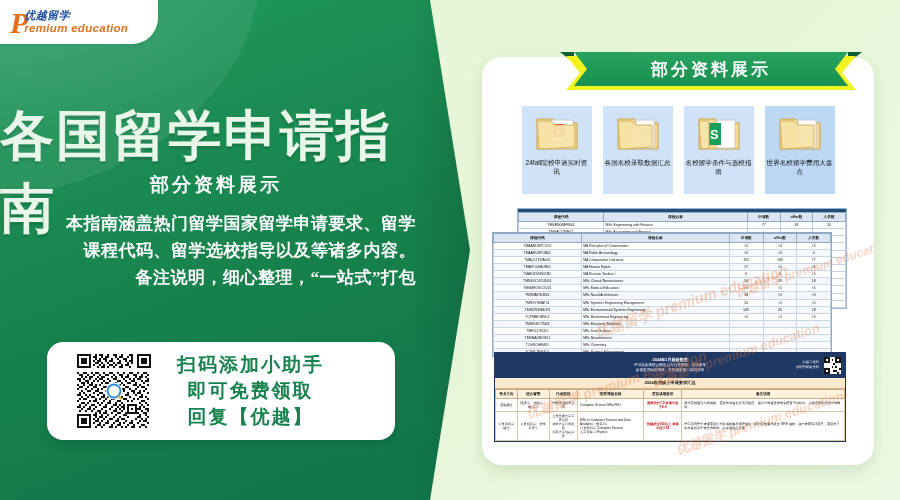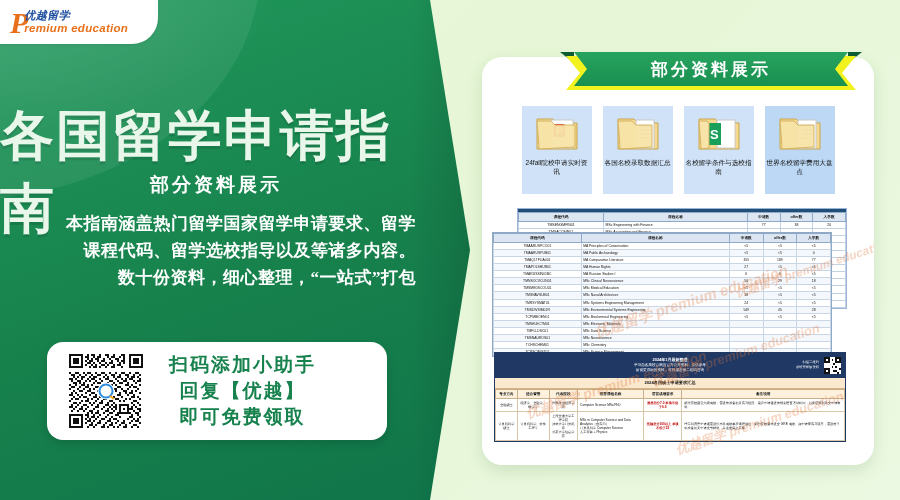--- a/index.html
+++ b/index.html
@@ -67,21 +67,21 @@
     position:absolute;left:16px;top:210px;width:400px;text-align:right;
     color:#ffffff;font-size:17px;font-weight:bold;line-height:27px;letter-spacing:.5px;font-family:Liberation Serif, serif;
   }
   .bodycopy div{white-space:nowrap;}
 
   
   .qr-card{
     position:absolute;left:47px;top:342px;width:340px;height:98px;
     background:#ffffff;border-radius:16px;
     box-shadow:0 4px 10px rgba(0,0,0,.13);
-    display:flex;align-items:center;
+    display:flex;align-items:center;padding-left:8px;
   }
   .qr-box{width:74px;height:74px;margin-left:22px;position:relative;background:#fff;}
   .qr-box svg{display:block;}
   .qr-logo{
     position:absolute;left:50%;top:50%;transform:translate(-50%,-50%);
     width:17px;height:17px;background:#fff;border-radius:50%;
     display:flex;align-items:center;justify-content:center;
   }
   .qr-logo .ring{width:11px;height:11px;border:2px solid #2f8ee0;border-radius:50%;position:relative;}
   .qr-logo .ring:after{content:"";position:absolute;right:-3px;bottom:-2px;width:5px;height:2px;background:#f0a51e;transform:rotate(40deg);}
@@ -173,21 +173,21 @@
       </div>
     </div>
   </div>
 
   <div class="headline">各国留学申请指南</div>
   <div class="subhead">部分资料展示</div>
 
   <div class="bodycopy">
     <div>本指南涵盖热门留学国家留学申请要求、留学</div>
     <div>课程代码、留学选校指导以及等诸多内容。</div>
-    <div>数十份资料，细心整理，“一站式”打包</div>
+    <div>备注说明，细心整理，“一站式”打包</div>
   </div>
 
   <div class="qr-card">
     <div class="qr-box">
       <svg width="74" height="74" viewBox="0 0 37 37" shape-rendering="crispEdges">
         <rect width="37" height="37" fill="#fff"></rect>
         <g fill="#111">
           <rect x="0" y="0" width="7" height="7"></rect>
             <rect x="1" y="1" width="5" height="5" fill="#fff"></rect>
             <rect x="2" y="2" width="3" height="3"></rect>
@@ -518,22 +518,22 @@
             <rect x="31" y="36" width="1" height="1"></rect>
             <rect x="34" y="36" width="1" height="1"></rect>
         </g>
       </svg>
       <div class="qr-logo">
           <div class="ring"></div>
         </div>
     </div>
     <div class="qr-text">
       <div>扫码添加小助手</div>
+      <div>即可免费领取</div>
       <div>回复【优越】</div>
-      <div>即可免费领取</div>
     </div>
   </div>
 
   <div class="right-card"></div>
 
   <div class="ribbon-wrap">
     <div class="ribbon-tail-l"></div>
     <div class="ribbon-tail-r"></div>
     <div class="ribbon-yellow"></div>
     <div class="ribbon-green">

